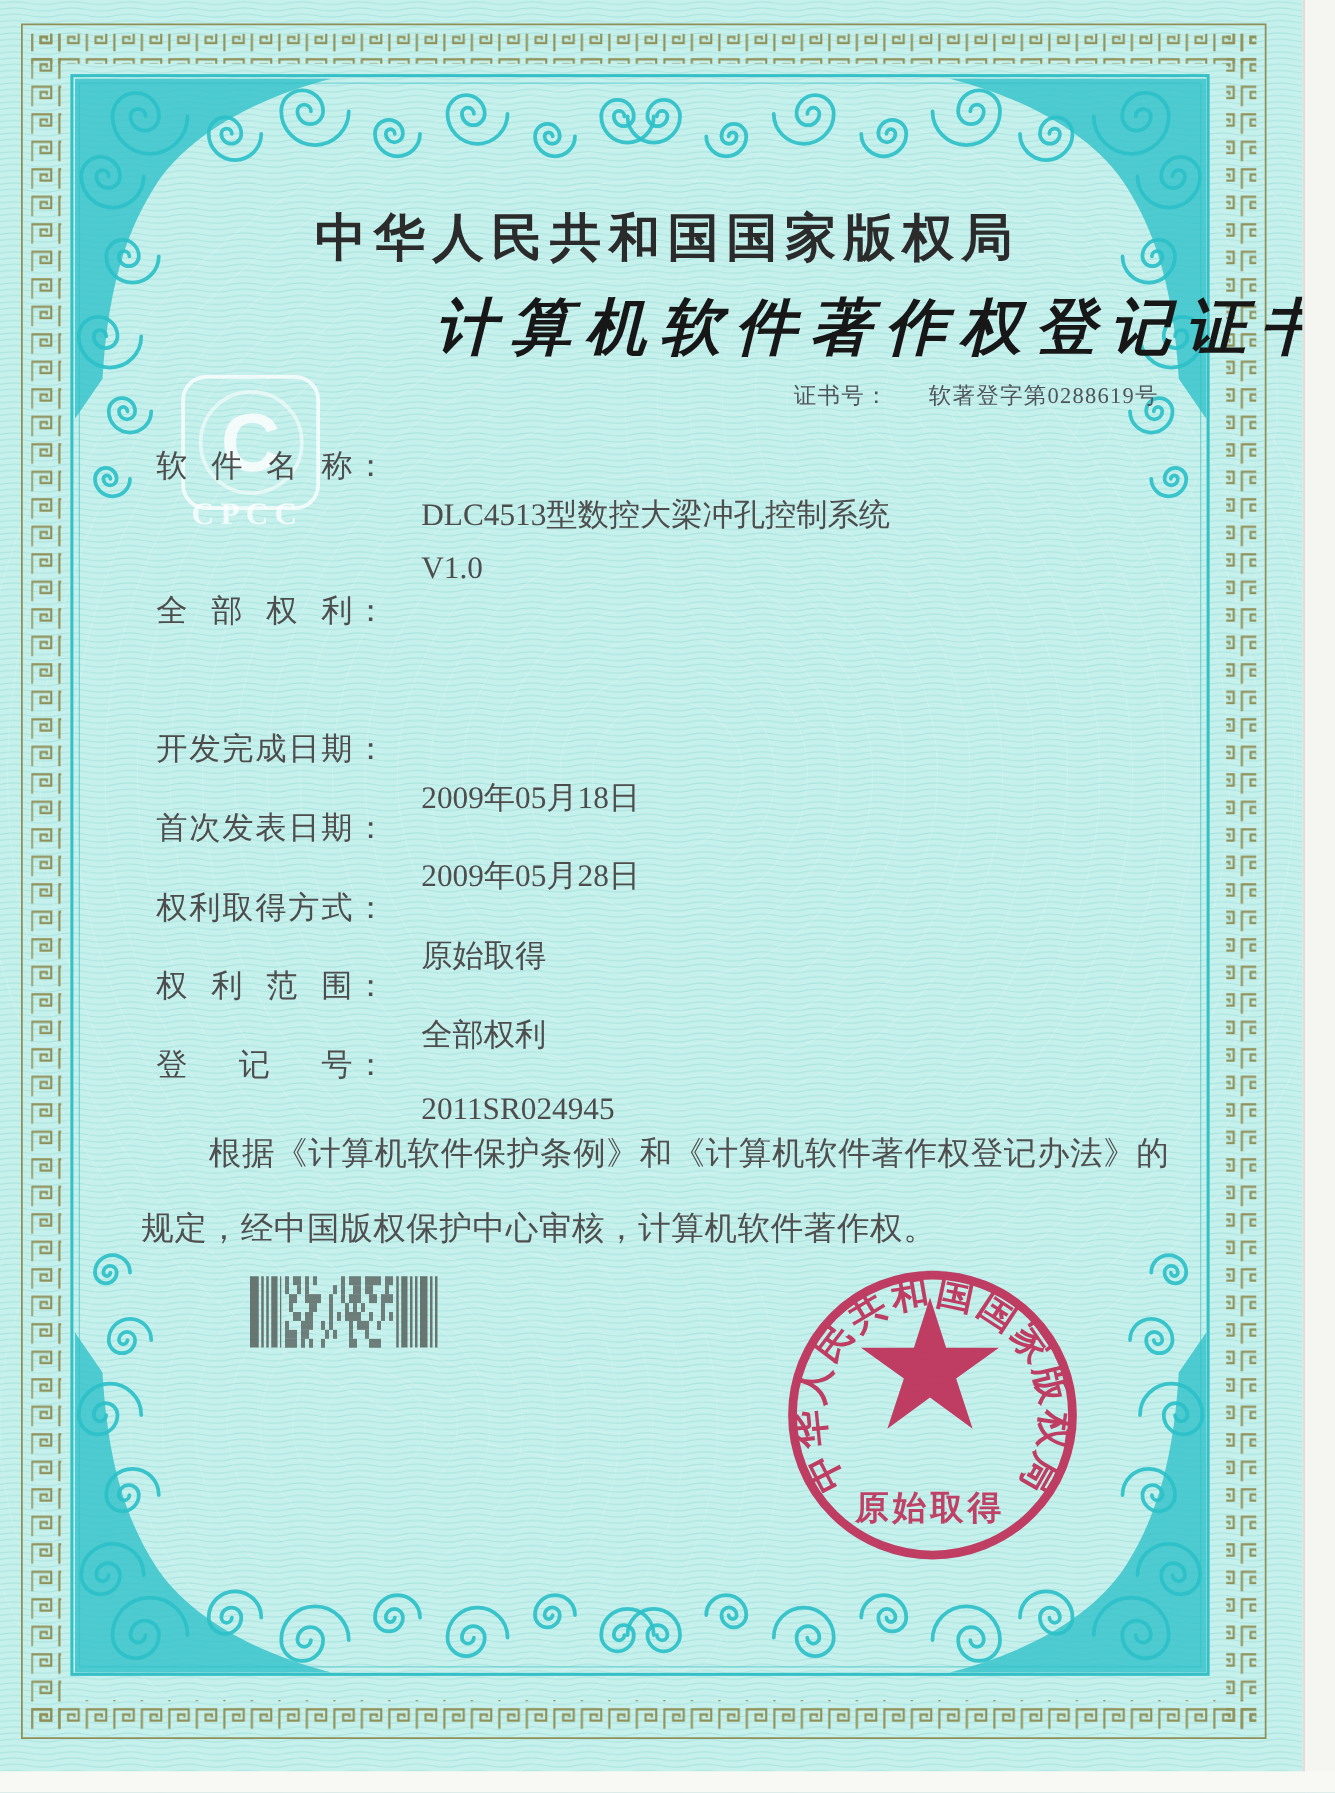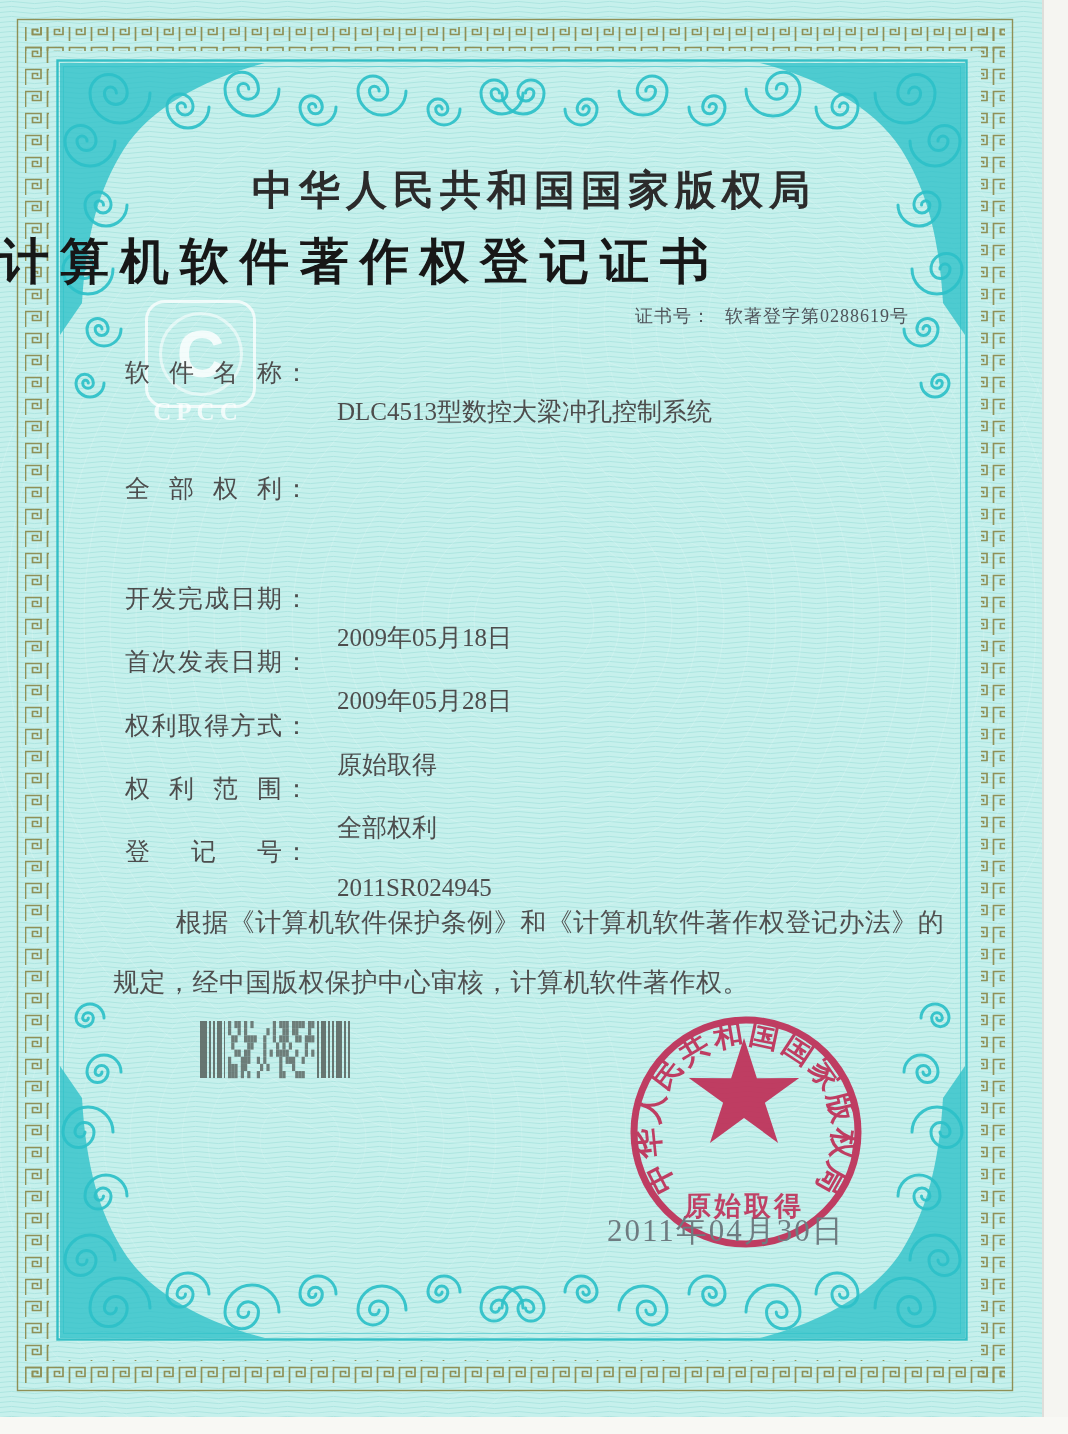--- a/index.html
+++ b/index.html
@@ -11,44 +11,44 @@
     font-family:"Liberation Serif","DejaVu Serif",serif;
   }
   svg.decor{position:absolute;left:0;top:0;z-index:0;}
   .txt{position:absolute;z-index:3;white-space:nowrap;}
 
   .authority{
     left:0;right:0;top:163px;text-align:center;
     font-size:41px;font-weight:bold;letter-spacing:6px;color:#2b2b2b;
   }
   .cert-title{
-    left:0;right:0;top:229px;text-align:left;
-    font-size:49px;font-weight:bold;letter-spacing:11px;color:#171717;
+    left:0;right:0;top:229px;text-align:right;
+    font-size:49px;font-weight:bold;letter-spacing:11px;color:#171717;font-style:italic;
   }
   .cert-no{
     left:635px;top:304px;font-size:18px;color:#4f545a;letter-spacing:1px;
-    display:flex;gap:14px;
+    display:flex;gap:32px;
   }
   .frow{
     position:absolute;left:125px;z-index:3;
     display:flex;align-items:flex-start;
     font-size:25px;color:#4d4d4d;white-space:nowrap;
   }
   .flabel{
     display:inline-block;width:157px;
     text-align:justify;text-align-last:justify;
   }
   .fcolon{margin-left:2px;}
   .fvalue{margin-left:28px;margin-top:39px;}
   .fvalue .v2{margin-top:13px;}
   .statement{
     position:absolute;left:113px;top:893px;width:840px;z-index:3;
     font-size:26px;color:#4f4f4f;line-height:60px;letter-spacing:0.5px;
   }
-  .statement .ln1{text-indent:54px;text-align:center;}
+  .statement .ln1{text-indent:54px;}
   .seal-text{
     position:absolute;z-index:3;text-align:center;color:#bf3058;
     font-weight:bold;opacity:0.9;white-space:nowrap;
   }
   .seal-l1{left:629px;top:1153px;width:230px;font-size:27px;letter-spacing:1px;}
   .seal-l2{left:629px;top:1188px;width:230px;font-size:27px;letter-spacing:3px;}
   .seal-date{
     position:absolute;left:607px;top:1210px;z-index:2;
     font-size:31px;color:#6e7b80;letter-spacing:2px;white-space:nowrap;
   }
@@ -339,20 +339,21 @@
   <div class="txt cert-no">
     <span>证书号：</span>
     <span>软著登字第0288619号</span>
   </div>
 
   <div class="frow" style="top:356px">
     <span class="flabel">软件名称</span>
       <span class="fcolon">：</span>
     <span class="fvalue">
       <div>DLC4513型数控大梁冲孔控制系统</div>
+      <div class="v2">V1.0</div>
     </span>
   </div>
 
   <div class="frow" style="top:472px">
     <span class="flabel">全部权利</span>
       <span class="fcolon">：</span>
   </div>
 
   <div class="frow" style="top:582px">
     <span class="flabel">开发完成日期</span>
@@ -383,17 +384,16 @@
       <span class="fcolon">：</span>
     <span class="fvalue">2011SR024945</span>
   </div>
 
   <div class="statement">
     <div class="ln1">根据《计算机软件保护条例》和《计算机软件著作权登记办法》的</div>
     <div class="ln2">规定，经中国版权保护中心审核，计算机软件著作权。</div>
   </div>
 
   <div class="seal-text seal-l2">原始取得</div>
-  <div class="seal-date">2011年04月30日</div>
 
   <div class="edge-r"></div>
   <div class="edge-b"></div>
 </div>
 
 </body></html>

